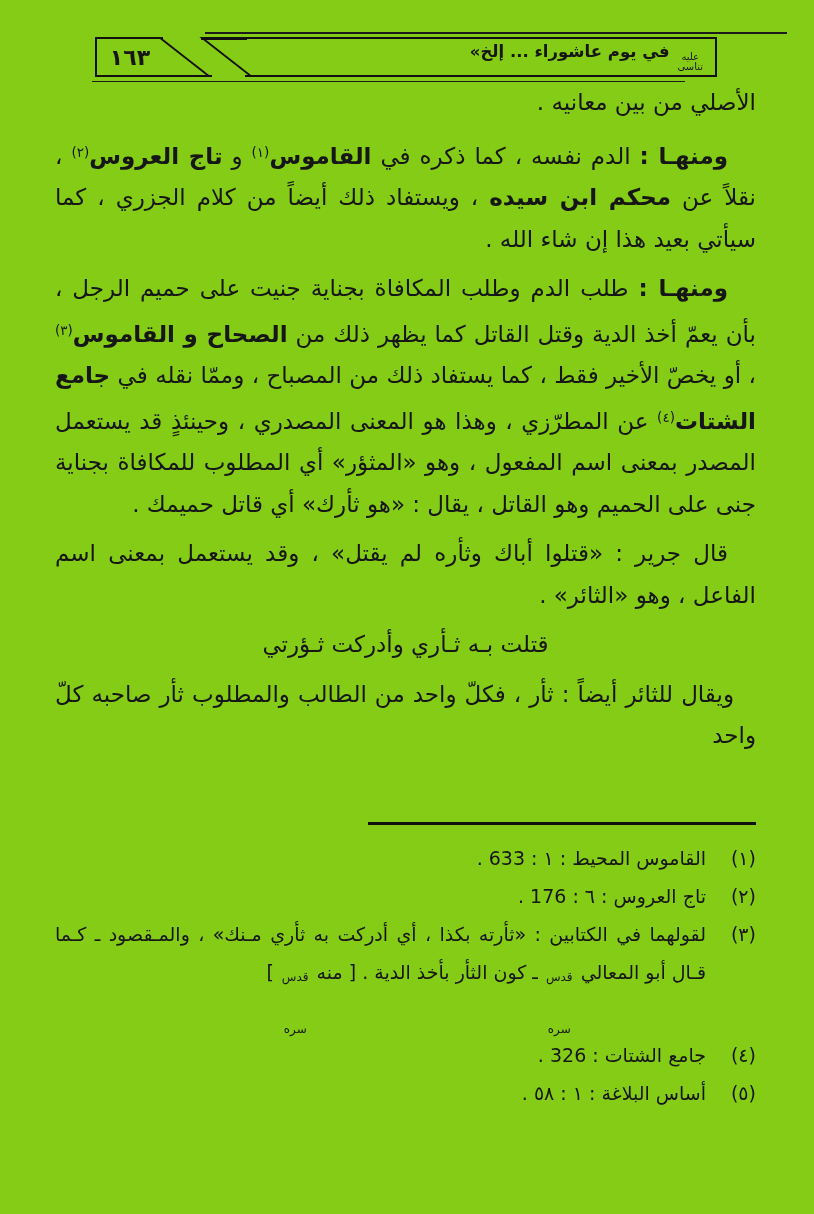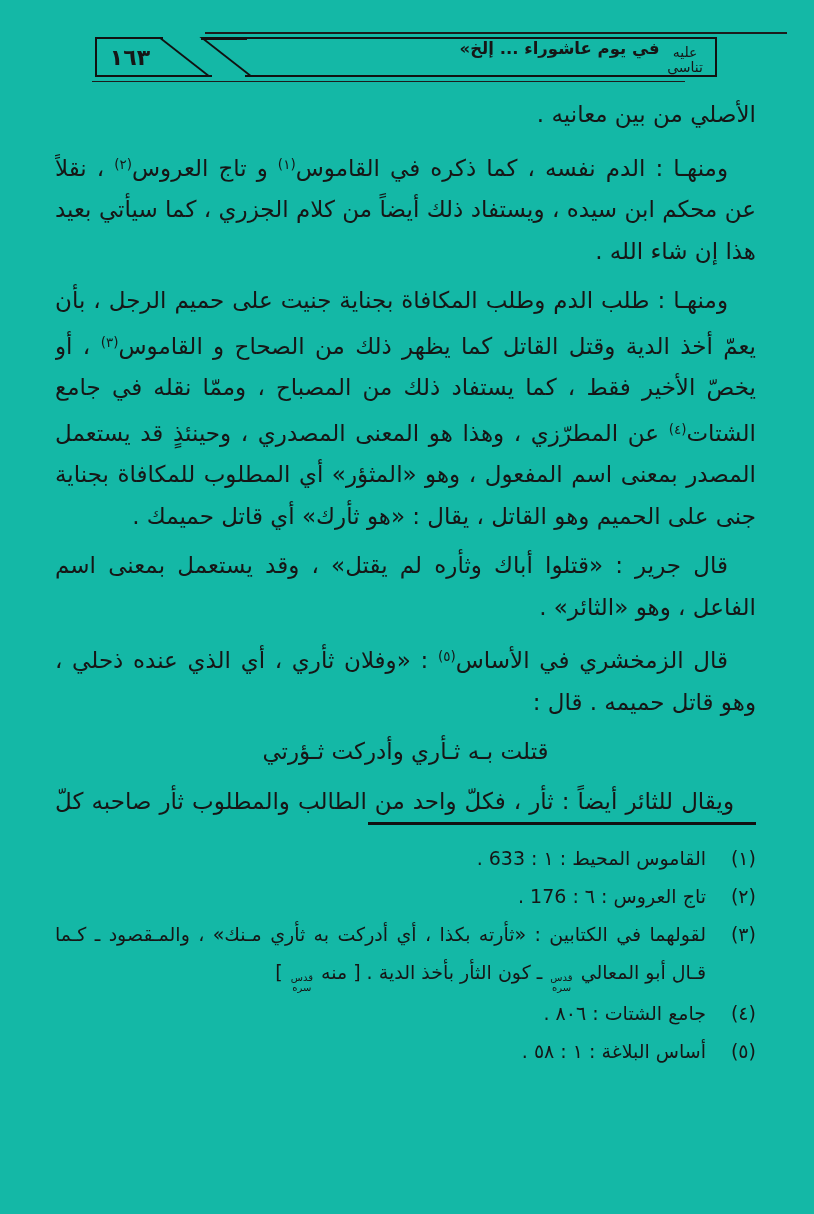--- a/index.html
+++ b/index.html
@@ -1,20 +1,20 @@
 <!DOCTYPE html>
 <html lang="ar" dir="rtl"><head>
 <meta charset="utf-8">
 <title></title>
 <style>
   html,body{margin:0;padding:0;background:#ffffff;}
   .page{
     position:relative;
     width:814px;height:1214px;
-    background:#14b8a6;
+    background:#84cc16;
     color:#161616;
     font-family:"DejaVu Sans",sans-serif;
     direction:rtl;
     overflow:hidden;
   }
 
   
   .band{
     position:absolute;top:37px;left:95px;width:622px;height:40px;
   }
@@ -46,52 +46,52 @@
     display:flex;align-items:center;justify-content:flex-start;
     padding:0 10px 0 4px;
   }
   .title-line{
     font-size:16.5px;font-weight:bold;white-space:nowrap;
   }
 
   
   .hon{
     display:inline-flex;flex-direction:column;align-items:center;
-    font-size:14px;line-height:1.05;font-weight:400;
+    font-size:10px;line-height:1.05;font-weight:400;
     margin:0 2px;vertical-align:-3px;
   }
 
   
   .body{
-    position:absolute;top:94px;left:55px;right:58px;height:735px;
+    position:absolute;top:82px;left:55px;right:58px;height:735px;
     font-size:23px;line-height:41.5px;
     text-align:justify;
     overflow:hidden;
   }
   .body p{margin:0 0 8px 0;text-indent:28px;}
   .body p.noindent{text-indent:0;}
   .body p.lastline{text-indent:22px;text-align-last:justify;}
-  .b{font-weight:normal;}
+  .b{font-weight:bold;}
   .sup{font-size:13.5px;vertical-align:7px;white-space:nowrap;}
   .verse{
     display:flex;justify-content:center;gap:58px;
     margin:6px 0 8px 0;
     white-space:nowrap;
   }
 
   
   .fnotes{
     position:absolute;top:822px;left:55px;right:58px;
     font-size:19px;line-height:38px;
   }
   .fn-rule{width:388px;height:2.5px;background:#111;margin-bottom:14px;}
   .fn-row{display:flex;gap:8px;align-items:flex-start;}
   .fn-num{min-width:42px;white-space:nowrap;}
   .fn-text{flex:1;text-align:justify;}
-  .fn-text .hon{font-size:10px;vertical-align:-2px;}
+  .fn-text .hon{font-size:12px;vertical-align:-2px;gap:40px;}
 </style>
 </head>
 <body>
 
 <div class="page">
 
   <header class="band">
     <div class="num-box">
       <span class="num">١٦٣</span>
     </div>
@@ -117,23 +117,20 @@
     <p>
       <span class="b">ومنهـا :</span><span> الدم نفسه ، كما ذكره في </span><span class="b">القاموس</span><span class="sup">(١)</span><span> و </span><span class="b">تاج العروس</span><span class="sup">(٢)</span><span> ، نقلاً عن </span><span class="b">محكم ابن سيده</span><span> ، ويستفاد ذلك أيضاً من كلام الجزري ، كما سيأتي بعيد هذا إن شاء الله .</span>
     </p>
 
     <p>
       <span class="b">ومنهـا :</span><span> طلب الدم وطلب المكافاة بجناية جنيت على حميم الرجل ، بأن يعمّ أخذ الدية وقتل القاتل كما يظهر ذلك من </span><span class="b">الصحاح و القاموس</span><span class="sup">(٣)</span><span> ، أو يخصّ الأخير فقط ، كما يستفاد ذلك من المصباح ، وممّا نقله في </span><span class="b">جامع الشتات</span><span class="sup">(٤)</span><span> عن المطرّزي ، وهذا هو المعنى المصدري ، وحينئذٍ قد يستعمل المصدر بمعنى اسم المفعول ، وهو «المثؤر» أي المطلوب للمكافاة بجناية جنى على الحميم وهو القاتل ، يقال : «هو ثأرك» أي قاتل حميمك .</span>
     </p>
 
     <p><span>قال جرير : «قتلوا أباك وثأره لم يقتل» ، وقد يستعمل بمعنى اسم الفاعل ، وهو «الثائر» .</span></p>
 
-    <p>
-      <span>قال الزمخشري في </span><span class="b">الأساس</span><span class="sup">(٥)</span><span> : «وفلان ثأري ، أي الذي عنده ذحلي ، وهو قاتل حميمه . قال :</span>
-    </p>
 
     <div class="verse">
       <span>قتلت بـه ثـأري وأدركت ثـؤرتي</span>
     </div>
 
     <p class="lastline"><span>ويقال للثائر أيضاً : ثأر ، فكلّ واحد من الطالب والمطلوب ثأر صاحبه كلّ واحد</span></p>
 
   </main>
 
   <footer class="fnotes">
@@ -157,21 +154,21 @@
             <span>سره</span>
           </span><span> ـ كون الثأر بأخذ الدية . [ منه </span><span class="hon">
             <span>قدس</span>
             <span>سره</span>
           </span><span> ]</span>
       </span>
     </div>
 
     <div class="fn-row">
       <span class="fn-num">(٤)</span>
-      <span class="fn-text">جامع الشتات : ٨٠٦ .</span>
+      <span class="fn-text">جامع الشتات : 326 .</span>
     </div>
 
     <div class="fn-row">
       <span class="fn-num">(٥)</span>
       <span class="fn-text">أساس البلاغة : ١ : ٥٨ .</span>
     </div>
   </footer>
 
 </div>
 

